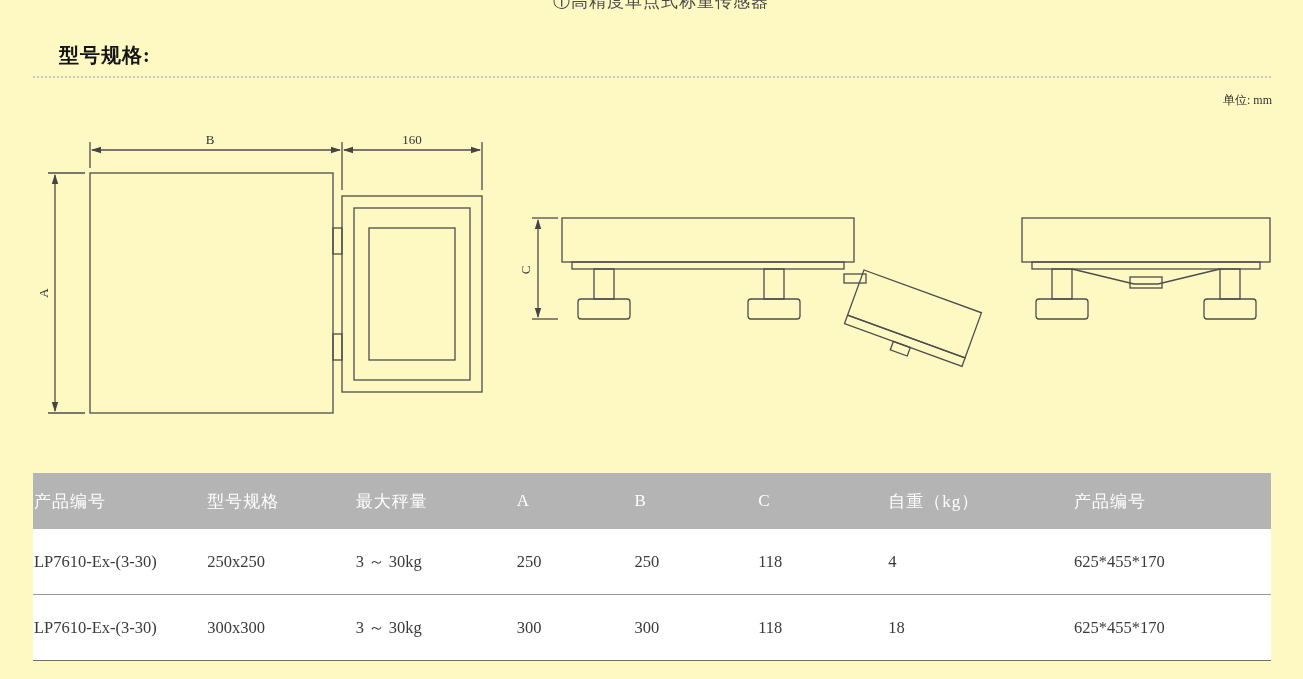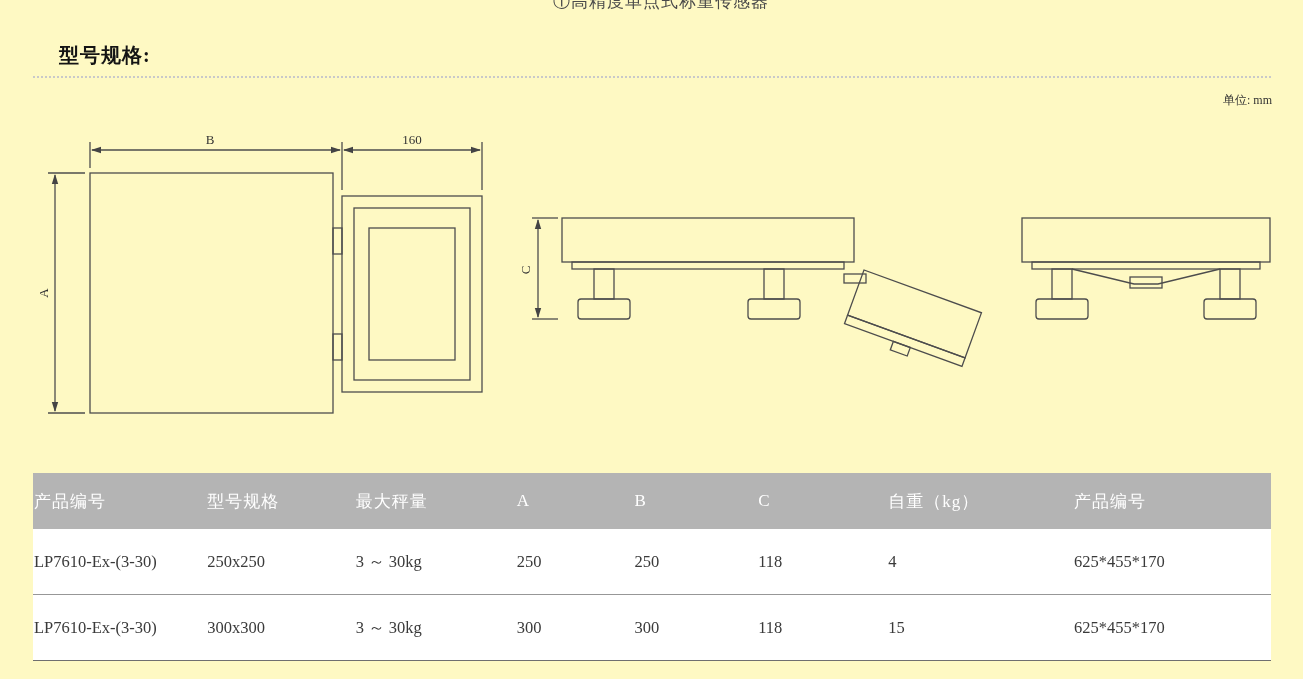--- a/index.html
+++ b/index.html
@@ -192,19 +192,19 @@
         <td>4</td>
         <td>625*455*170</td>
       </tr>
       <tr>
         <td>LP7610-Ex-(3-30)</td>
         <td>300x300</td>
         <td>3 ～ 30kg</td>
         <td>300</td>
         <td>300</td>
         <td>118</td>
-        <td>15</td>
+        <td>18</td>
         <td>625*455*170</td>
       </tr>
     </tbody>
   </table>
 
 </div>
 
 </body></html>

